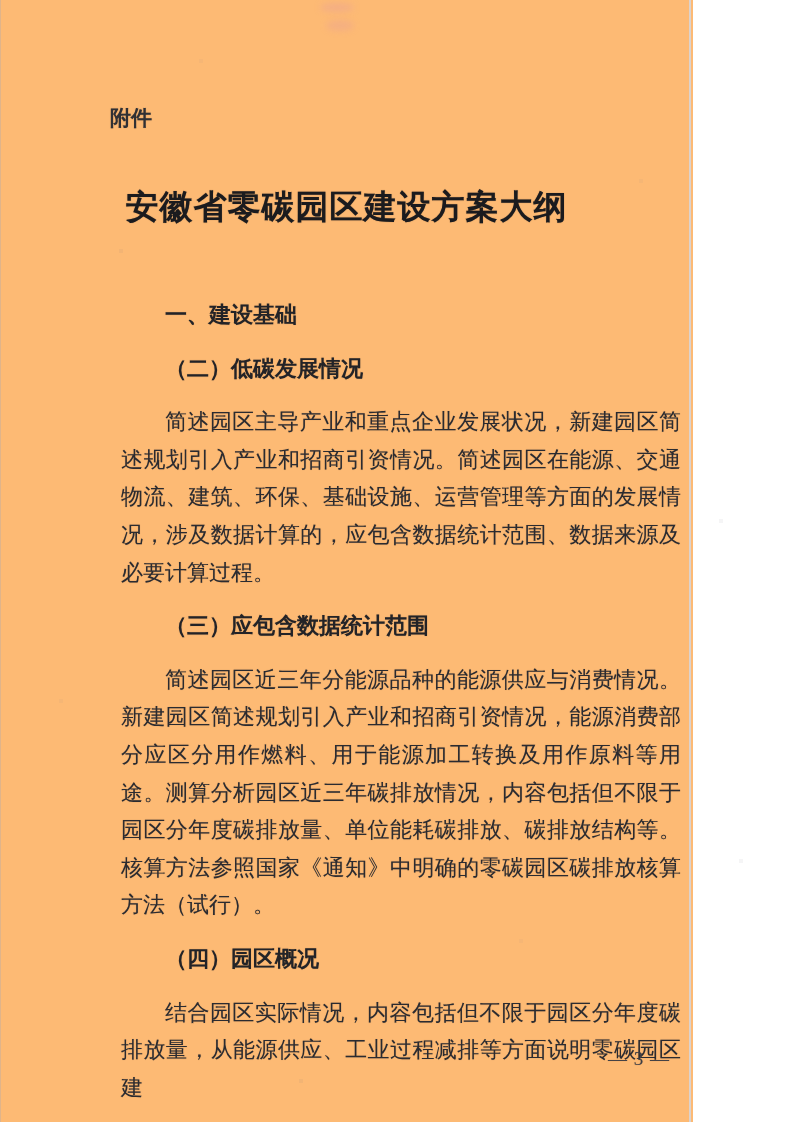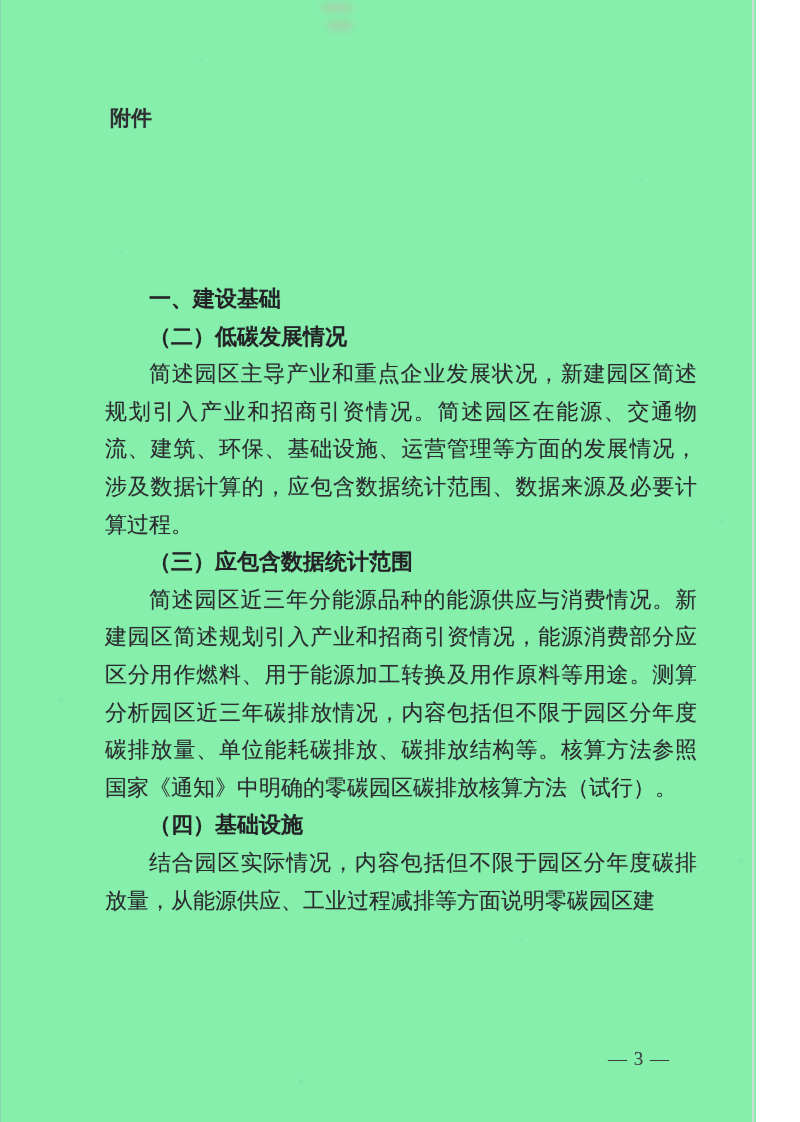--- a/index.html
+++ b/index.html
@@ -5,23 +5,23 @@
   html, body {
     margin: 0;
     padding: 0;
     background: #ffffff;
     width: 800px;
     height: 1122px;
     overflow: hidden;
   }
   .page {
     position: relative;
-    width: 756px;
+    width: 693px;
     height: 1122px;
-    background: #86efac;
+    background: #fdba74;
     font-family: "Liberation Serif", "DejaVu Serif", serif;
     color: #29292e;
   }
   
   .edge-right {
     position: absolute;
     top: 0; bottom: 0;
     right: 2px;
     width: 2px;
     background: #d6d6dc;
@@ -90,21 +90,21 @@
     position: absolute;
     left: 105px;
     top: 280px;
     width: 592px;
     font-size: 22px;
     line-height: 37.6px;
     text-align: justify;
     text-shadow: 0 0 1px rgba(40,40,45,.32);
   }
   .content > div {
-    margin: 0;
+    margin: 16px;
     text-indent: 2em;
   }
   .sec-h1 {
     font-family: "Liberation Sans", "DejaVu Sans", sans-serif;
     font-weight: 700;
     color: #232327;
   }
   .sec-h2 {
     font-weight: 700;
     color: #232327;
@@ -128,26 +128,27 @@
 <div class="page">
 
   <div class="edge-left"></div>
   <div class="edge-right"></div>
   <div class="speckles"></div>
   <div class="stamp-artifact stamp-a"></div>
   <div class="stamp-artifact stamp-b"></div>
 
   <div class="attachment-label">附件</div>
 
+  <div class="doc-title">安徽省零碳园区建设方案大纲</div>
 
   <div class="content" id="content">
       <div class="sec-h1">一、建设基础</div>
       <div class="sec-h2">（二）低碳发展情况</div>
       <div class="para">简述园区主导产业和重点企业发展状况，新建园区简述规划引入产业和招商引资情况。简述园区在能源、交通物流、建筑、环保、基础设施、运营管理等方面的发展情况，涉及数据计算的，应包含数据统计范围、数据来源及必要计算过程。</div>
       <div class="sec-h2">（三）应包含数据统计范围</div>
       <div class="para">简述园区近三年分能源品种的能源供应与消费情况。新建园区简述规划引入产业和招商引资情况，能源消费部分应区分用作燃料、用于能源加工转换及用作原料等用途。测算分析园区近三年碳排放情况，内容包括但不限于园区分年度碳排放量、单位能耗碳排放、碳排放结构等。核算方法参照国家《通知》中明确的零碳园区碳排放核算方法（试行）。</div>
-      <div class="sec-h2">（四）基础设施</div>
+      <div class="sec-h2">（四）园区概况</div>
       <div class="para">结合园区实际情况，内容包括但不限于园区分年度碳排放量，从能源供应、工业过程减排等方面说明零碳园区建</div>
     </div>
 
   <div class="page-number">— 3 —</div>
 
 </div>
 
 </body></html>

